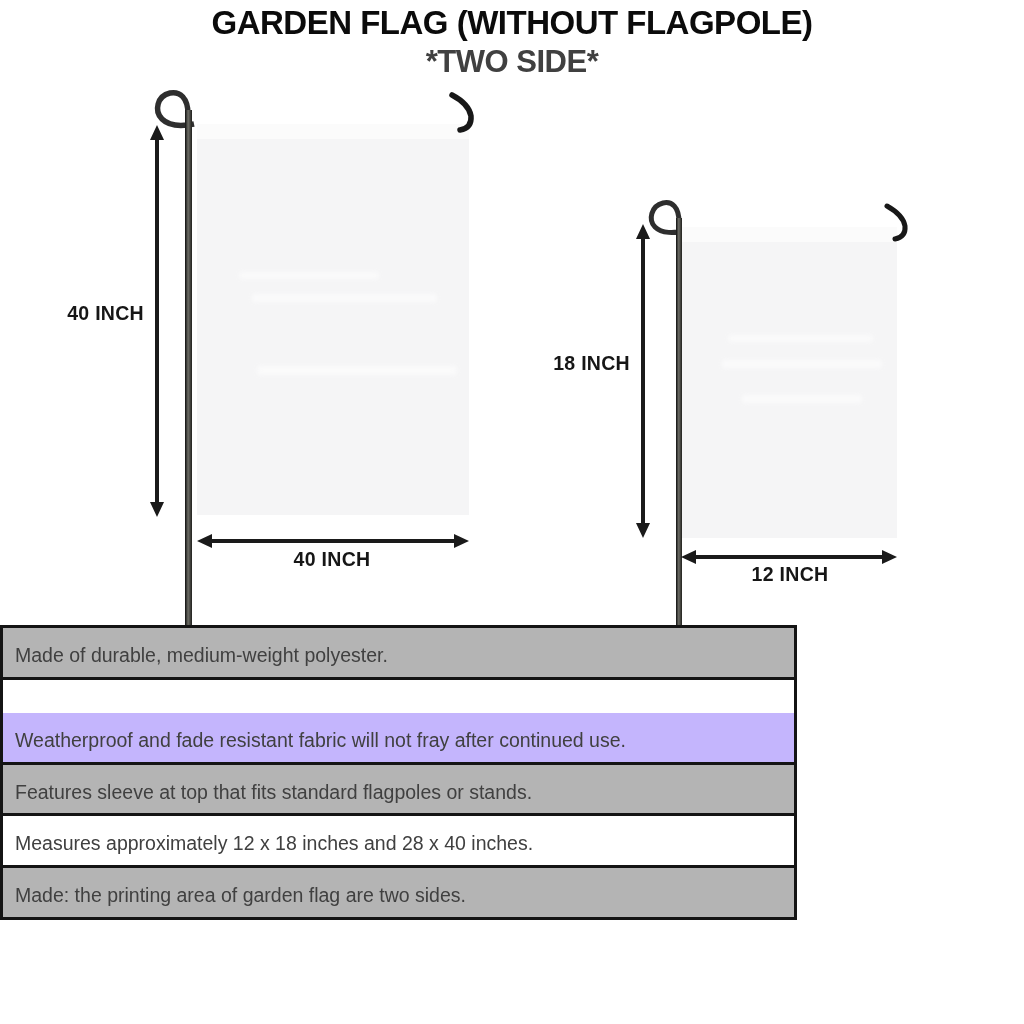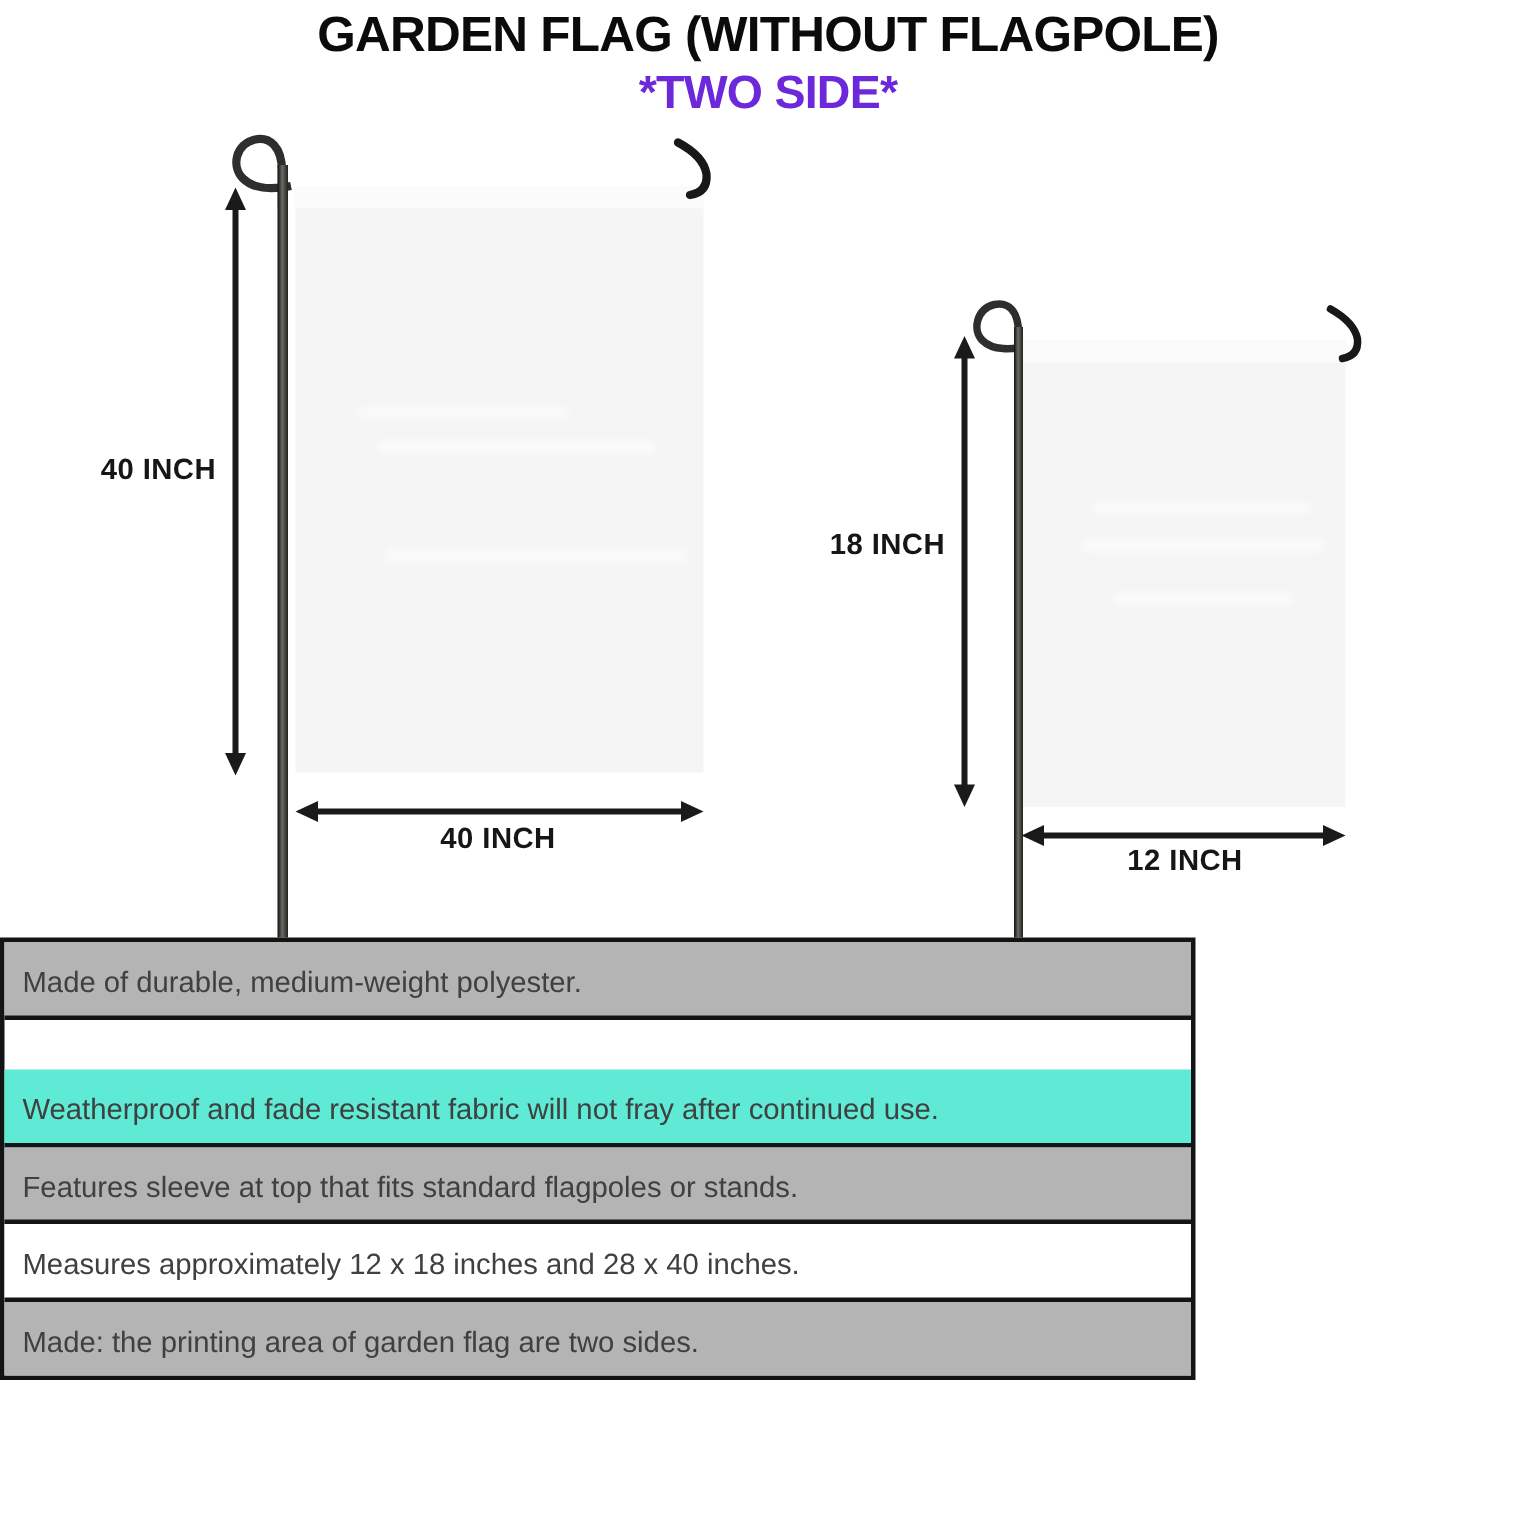--- a/index.html
+++ b/index.html
@@ -3,21 +3,21 @@
 <meta charset="utf-8">
 <style>
   html,body{margin:0;padding:0;background:#fff;}
   #stage{position:relative;width:1024px;height:1024px;background:#ffffff;overflow:hidden;
          font-family:"Liberation Sans", sans-serif;text-decoration:underline;}
 
   
   .title-line1{position:absolute;left:0;top:4px;width:1024px;text-align:center;
     font-size:33px;font-weight:bold;letter-spacing:-0.5px;color:#0b0b0b;}
   .title-line2{position:absolute;left:0;top:44px;width:1024px;text-align:center;
-    font-size:31px;font-weight:bold;letter-spacing:-0.5px;color:#6d28d9;}
+    font-size:31px;font-weight:bold;letter-spacing:-0.5px;color:#404040;}
 
   
   .pole{position:absolute;background:linear-gradient(90deg,#0d0d0d 0%,#6d6d66 45%,#20201d 100%);}
   .flag{position:absolute;background:#f5f5f6;}
   .flag .sleeve{position:absolute;left:0;top:0;width:100%;height:15px;background:rgba(255,255,255,0.55);}
   .flag .streak{position:absolute;background:#ffffff;opacity:0.55;filter:blur(2px);border-radius:3px;}
 
   
   .flag.large .streak:nth-of-type(2){left:42px;top:148px;width:140px;height:7px;}
   .flag.large .streak:nth-of-type(3){left:55px;top:170px;width:185px;height:8px;}
@@ -129,21 +129,21 @@
         <div class="line"></div>
         <div class="head-right"></div>
     </div>
     <div class="dim-label center" style="left:690px;top:563px;width:200px;">12 INCH</div>
   </div>
 
   <div class="feature-table" id="feature-table">
       <div class="feature-row" style="background: rgb(180, 180, 180);">
     <span>Made of durable, medium-weight polyester.</span>
   </div>
-      <div class="feature-row" style="background: #5eead4; margin-top: 33px;">
+      <div class="feature-row" style="background: #c4b5fd; margin-top: 33px;">
     <span>Weatherproof and fade resistant fabric will not fray after continued use.</span>
   </div>
       <div class="feature-row" style="background: rgb(180, 180, 180);">
     <span>Features sleeve at top that fits standard flagpoles or stands.</span>
   </div>
       <div class="feature-row" style="background: rgb(255, 255, 255);">
     <span>Measures approximately 12 x 18 inches and 28 x 40 inches.</span>
   </div>
       <div class="feature-row" style="background: rgb(180, 180, 180);">
     <span>Made: the printing area of garden flag are two sides.</span>

